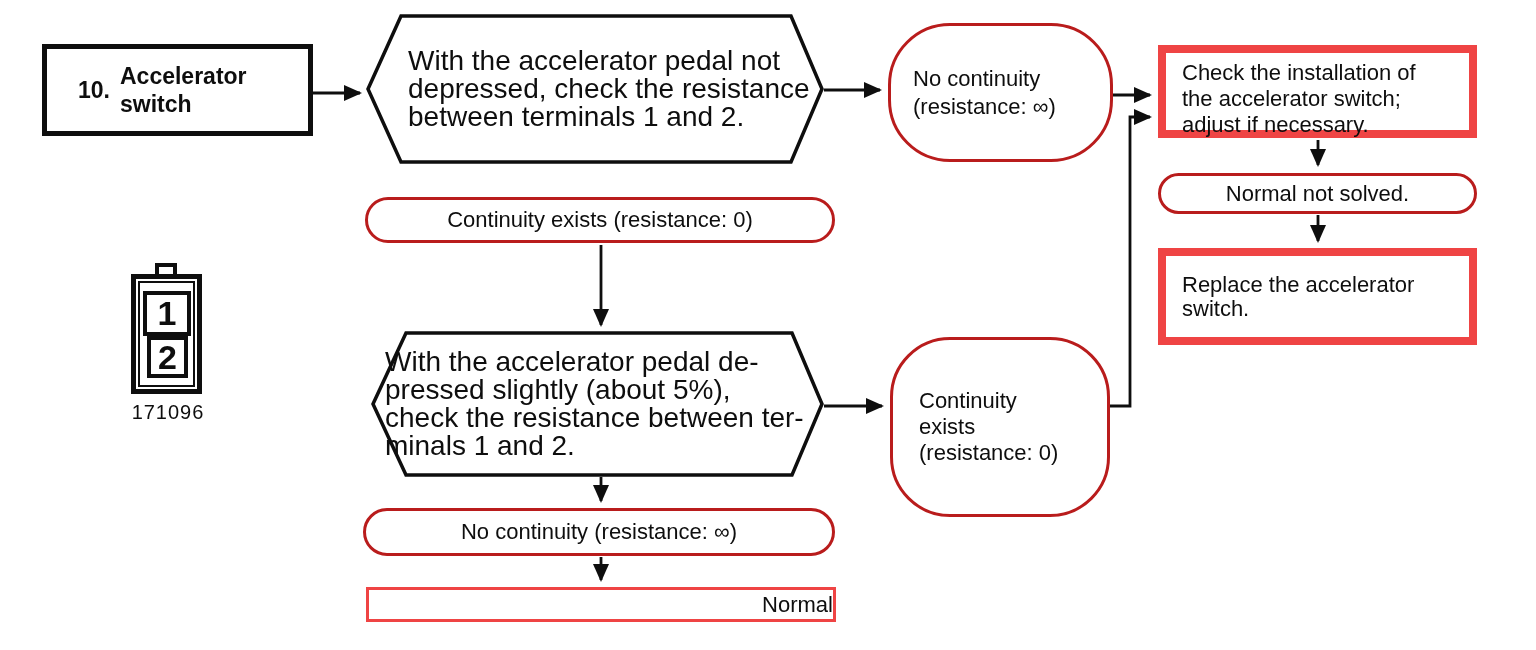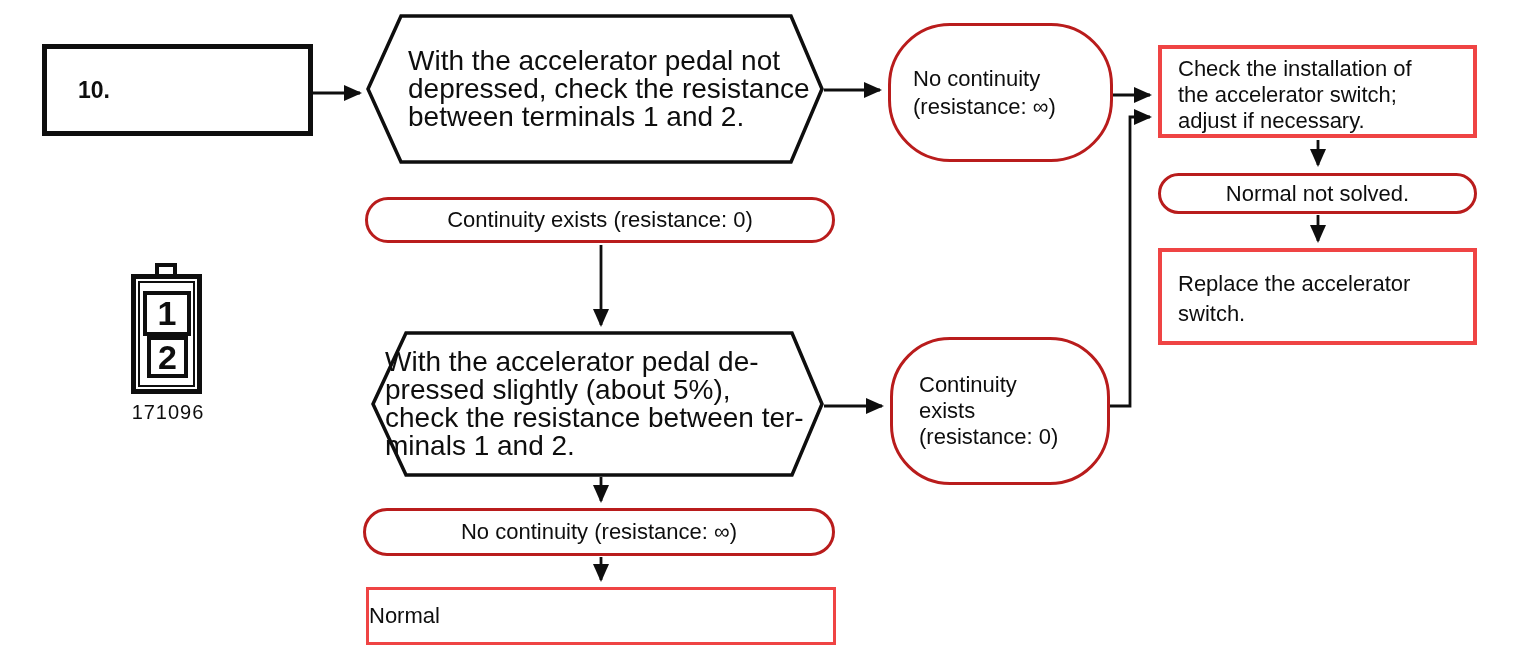--- a/index.html
+++ b/index.html
@@ -25,32 +25,32 @@
   #hex1-text{left:408px;top:47px;width:420px;}
   #hex2-text{left:385px;top:348px;width:430px;}
 
   .pill{border:3px solid #b91c1c;display:flex;align-items:center;justify-content:center;}
   #pill-no-cont-1{
     left:888px;top:23px;width:225px;height:139px;border-radius:62px;
     justify-content:flex-start;padding-left:22px;
   }
   #pill-cont-exists-1{left:365px;top:197px;width:470px;height:46px;border-radius:23px;}
   #pill-cont-exists-2{
-    left:890px;top:337px;width:220px;height:148px;border-radius:60px;
+    left:890px;top:337px;width:220px;height:180px;border-radius:60px;
     justify-content:flex-start;padding-left:26px;line-height:26px;
   }
   #pill-no-cont-2{left:363px;top:508px;width:472px;height:48px;border-radius:24px;}
   #pill-problem{left:1158px;top:173px;width:319px;height:41px;border-radius:21px;border-width:3px;}
 
-  .rect-box{border:4px solid #ef4444;}
+  .rect-box{border:8px solid #ef4444;}
   #box-check{left:1158px;top:45px;width:319px;height:93px;padding:7px 8px 0 16px;line-height:26px;}
-  #box-replace{left:1158px;top:248px;width:319px;height:97px;padding:17px 8px 0 16px;line-height:30px;}
+  #box-replace{left:1158px;top:248px;width:319px;height:97px;padding:17px 8px 0 16px;line-height:24px;}
   #box-normal{
-    left:366px;top:587px;width:470px;height:58px;border-width:3px;
-    display:flex;align-items:center;justify-content:flex-start;
+    left:366px;top:587px;width:470px;height:35px;border-width:3px;
+    display:flex;align-items:center;justify-content:flex-end;
   }
 
   
   #connector{left:131px;top:263px;width:74px;height:160px;background:transparent;}
   #connector .tab{position:absolute;left:24px;top:0;width:22px;height:15px;border:4px solid #0e0e0e;background:#fff;}
   #connector .body{position:absolute;left:0;top:11px;width:71px;height:120px;border:5px solid #0e0e0e;background:#fff;}
   #connector .body-inner{position:absolute;left:2px;top:2px;right:2px;bottom:2px;border:2px solid #0e0e0e;}
   #connector .cell{
     position:absolute;border:4px solid #0e0e0e;background:#fff;
     display:flex;align-items:center;justify-content:center;
@@ -87,20 +87,22 @@
       <path d="M601,245 V325" marker-end="url(#ah)"></path>
       <path d="M824,406 H882" marker-end="url(#ah)"></path>
       <path d="M1110,406 H1130 V117 H1150" marker-end="url(#ah)"></path>
       <path d="M601,477 V501" marker-end="url(#ah)"></path>
       <path d="M601,557 V580" marker-end="url(#ah)"></path>
     </g>
   </svg>
 
   <div class="node start-box">
     <span class="num">10.</span>
+    <span class="txt">Accelerator
+switch</span>
   </div>
 
   <div class="hex-text txt" id="hex1-text">With the accelerator pedal not
 depressed, check the resistance
 between terminals 1 and 2.</div>
   <div class="hex-text txt" id="hex2-text">With the accelerator pedal de-
 pressed slightly (about 5%),
 check the resistance between ter-
 minals 1 and 2.</div>
 

